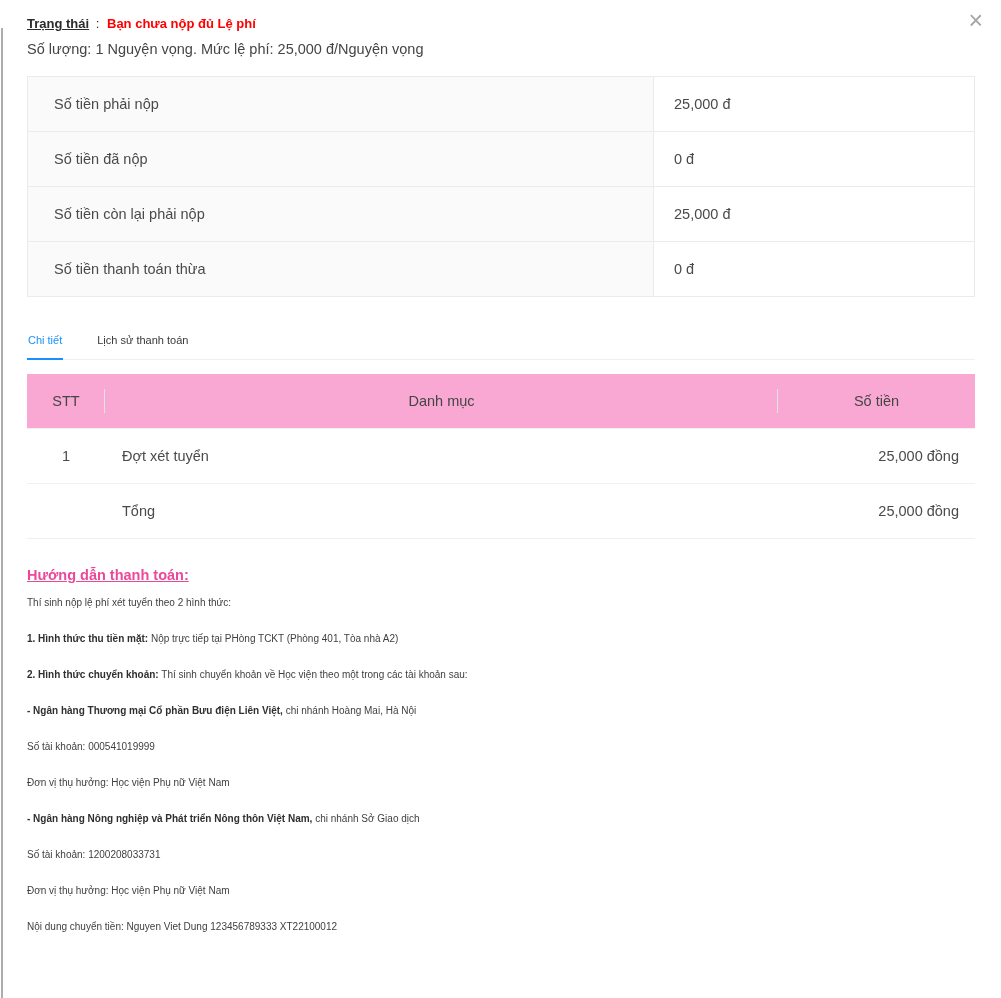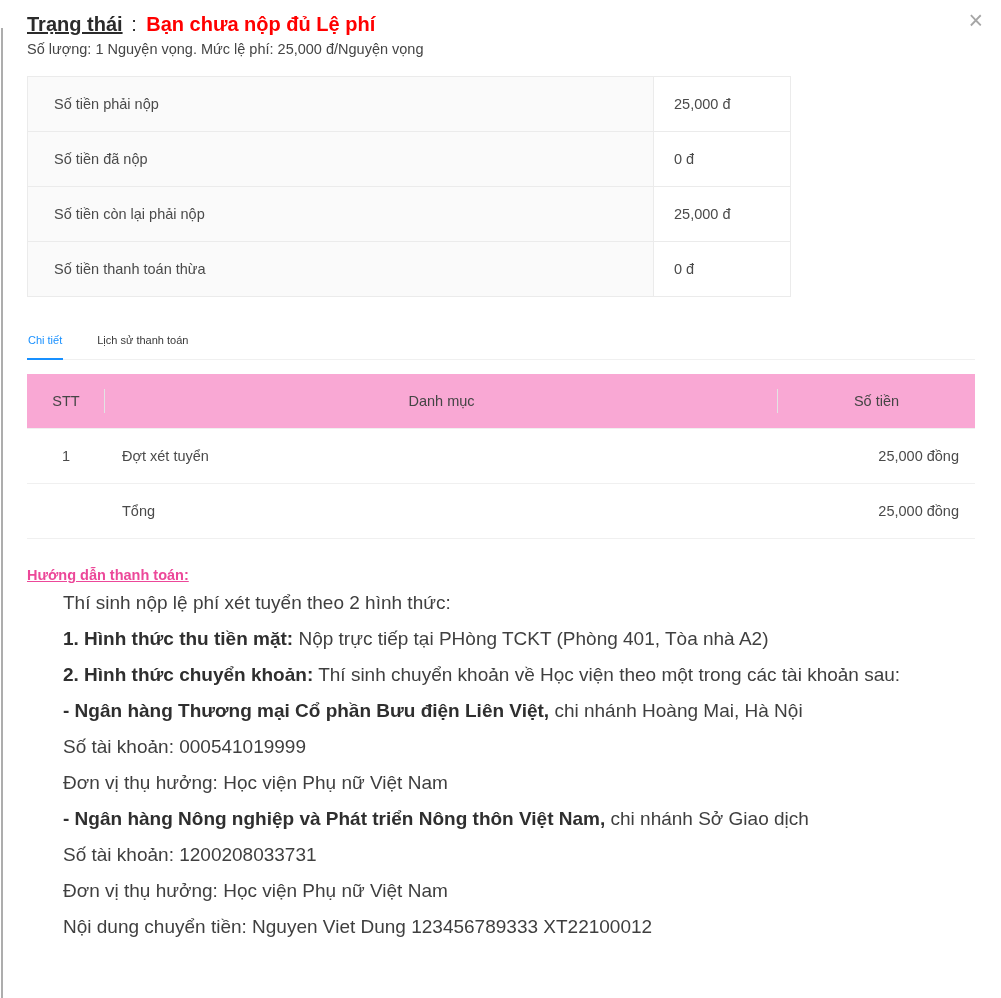--- a/index.html
+++ b/index.html
@@ -10,29 +10,29 @@
     color:#434343; font-size:14.5px;
   }
   .edge-line { position:absolute; left:1px; top:28px; bottom:0; width:2px; background:#adadad; }
   .close-btn {
     position:absolute; top:4px; right:14px; font-size:25px; line-height:1;
     color:#a6a6a6; cursor:pointer; font-weight:400; padding:4px;
   }
   .content { padding:14px 26px 0 27px; }
 
   
-  .status-line { font-size:20px; line-height:20px; }
+  .status-line { font-size:13px; line-height:20px; }
   .status-label { font-weight:bold; text-decoration:underline; color:#2b2b2b; }
   .status-sep { color:#2b2b2b; margin:0 4px 0 3px; }
   .status-value { font-weight:bold; color:#ff0000; }
   .subtitle { margin-top:5px; font-size:14.5px; color:#454545; line-height:20px; }
 
   
   .sum-table {
-    margin-top:17px; width:764px;
+    margin-top:17px; width:948px;
     border:1px solid #ebebeb; border-bottom:none;
   }
   .sum-row { display:flex; height:55px; border-bottom:1px solid #ebebeb; }
   .sum-label {
     width:626px; background:#fafafa; border-right:1px solid #ebebeb;
     display:flex; align-items:center; padding-left:26px; color:#4a4a4a;
   }
   .sum-value { flex:1; display:flex; align-items:center; padding-left:20px; color:#4a4a4a; }
 
   
@@ -62,21 +62,21 @@
   .col-amt { width:197px; }
   .det-header .col-amt { justify-content:center; }
   .det-row .col-amt { justify-content:flex-end; padding-right:16px; }
 
   
   .instructions { margin-top:26px; width:948px; color:#3f3f3f; }
   .ins-title {
     font-size:14.5px; font-weight:bold; text-decoration:underline;
     color:#ec4899; margin-bottom:7px; line-height:20px;
   }
-  .instructions p { margin-bottom:15px; line-height:21px; font-size:19px;margin-left:36px; }
+  .instructions p { margin-bottom:15px; line-height:21px; font-size:10px; }
   .instructions .intro { margin-bottom:15px; }
   .b { font-weight:bold; color:#2f2f2f; }
   .italic { font-style:italic; }
 </style>
 </head>
 <body>
 
 <div class="edge-line"></div>
 
 <span class="close-btn">×</span>

